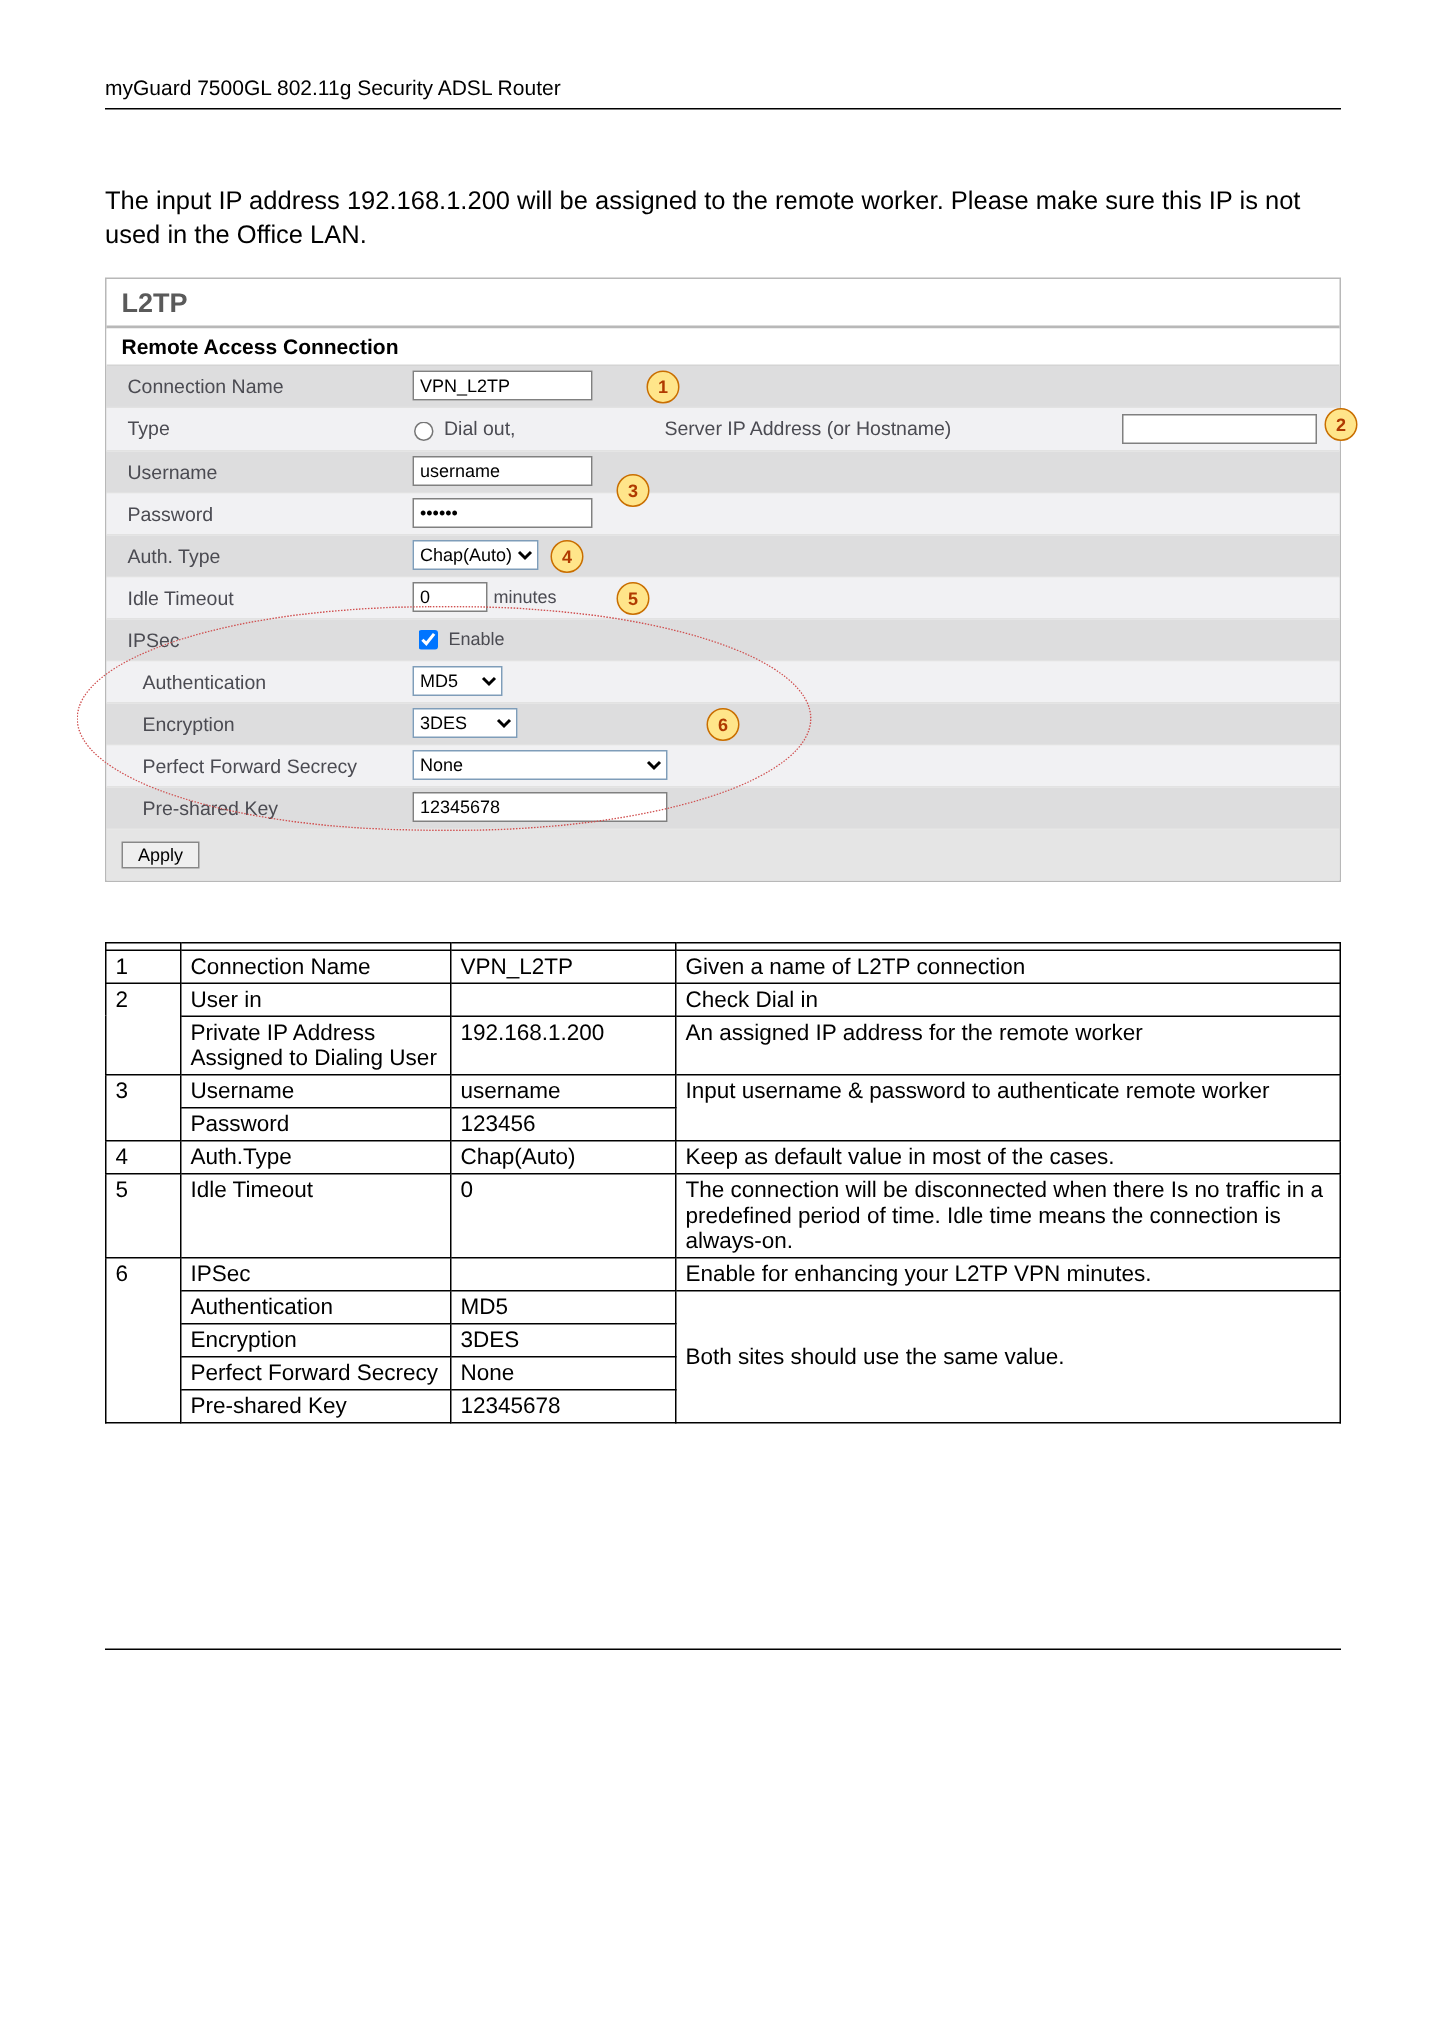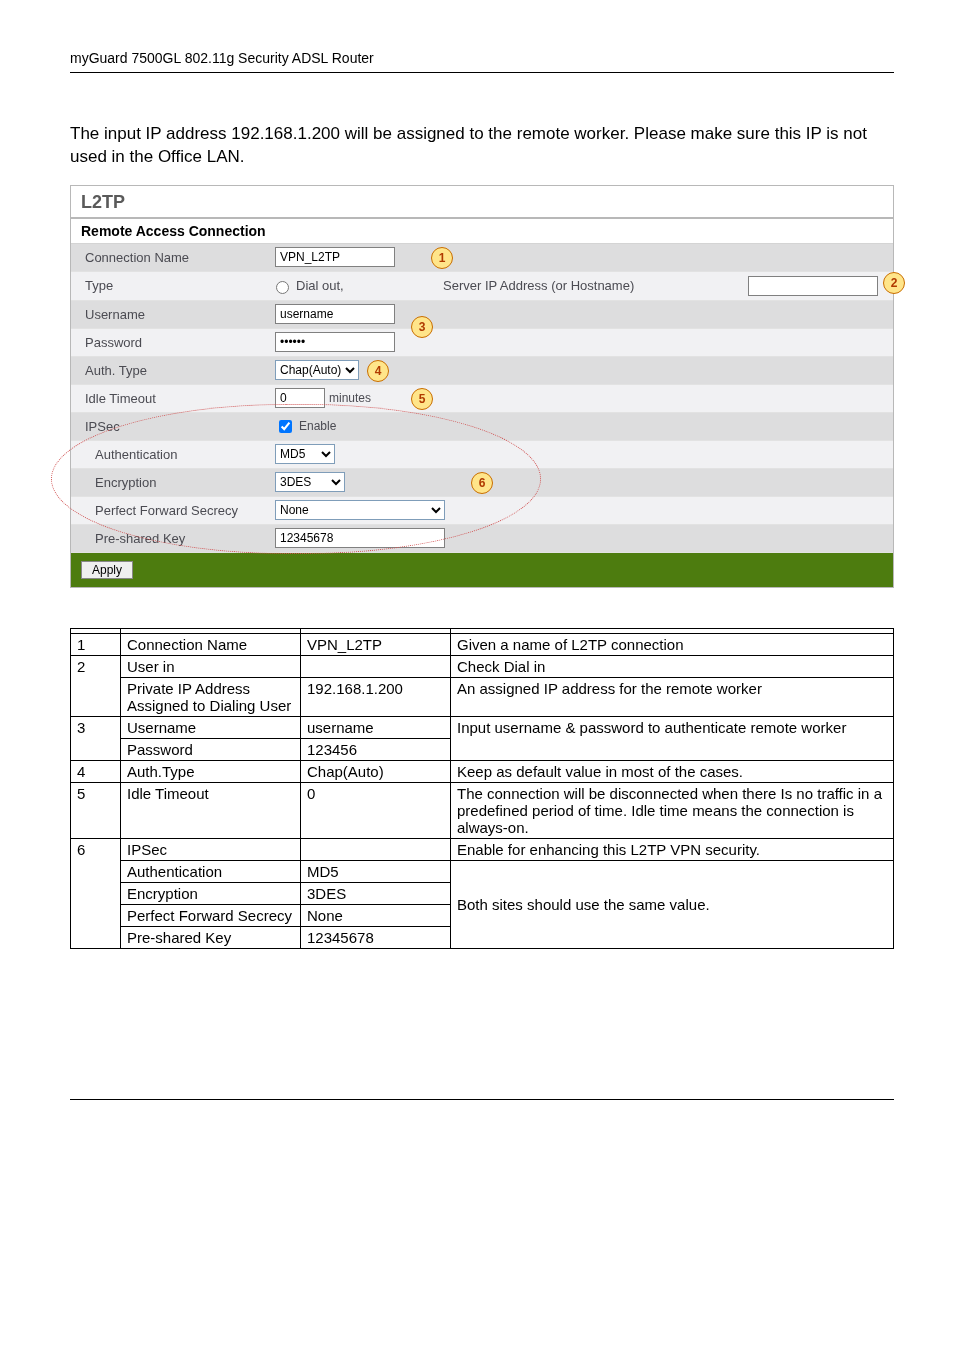--- a/index.html
+++ b/index.html
@@ -117,21 +117,21 @@
     gap: 32px;
     padding: 2px 0;
   }
   .type-line:last-child { border-bottom: none; }
   .type-radio-cell { width: 140px; display: flex; align-items: center; gap: 4px; color: #4b4b52; }
   .type-desc-cell { flex: 1; color: #4b4b52; }
   .type-input-cell { width: 145px; }
 
   .apply-row {
     padding: 8px 10px;
-    background: #4d7c0f;
+    background: #e5e5e5;
   }
   button.apply {
     font-family: inherit;
     font-size: 12px;
     padding: 1px 10px;
     background: #efefef;
     border: 1px solid #888;
   }
 
   
@@ -346,21 +346,21 @@
         <td>5</td>
         <td>Idle Timeout</td>
         <td>0</td>
         <td>The connection will be disconnected when there Is no traffic in a predefined period of time.  Idle time    means the connection is always-on.</td>
       </tr>
 
       <tr>
         <td rowspan="5">6</td>
         <td>IPSec</td>
         <td></td>
-        <td>Enable for enhancing this L2TP VPN security.</td>
+        <td>Enable for enhancing your L2TP VPN minutes.</td>
       </tr>
 
       <tr>
         <td>Authentication</td>
         <td>MD5</td>
         <td rowspan="4" style="vertical-align:middle">Both sites should use the same value.</td>
       </tr>
       <tr>
         <td>Encryption</td>
         <td>3DES</td>

